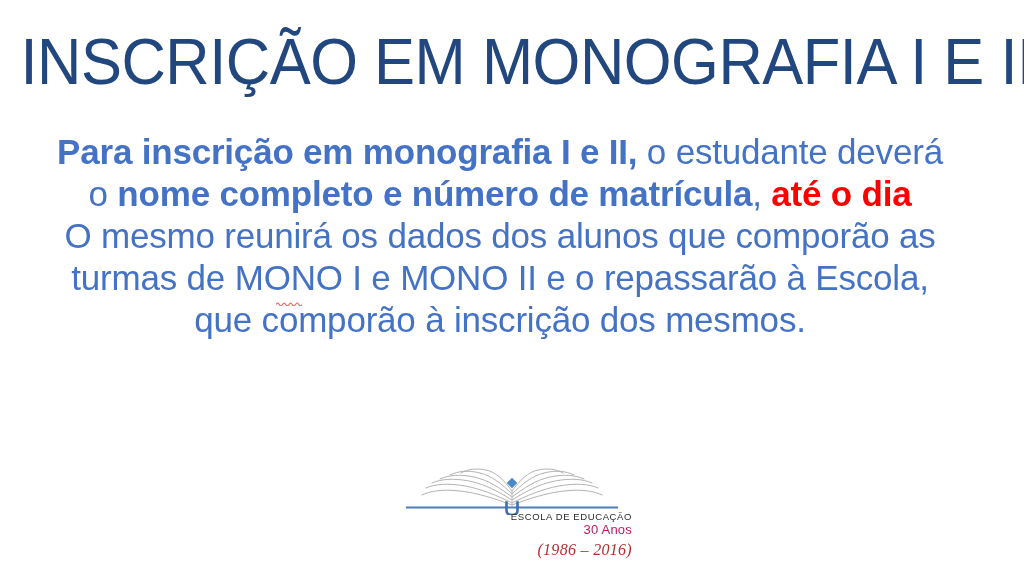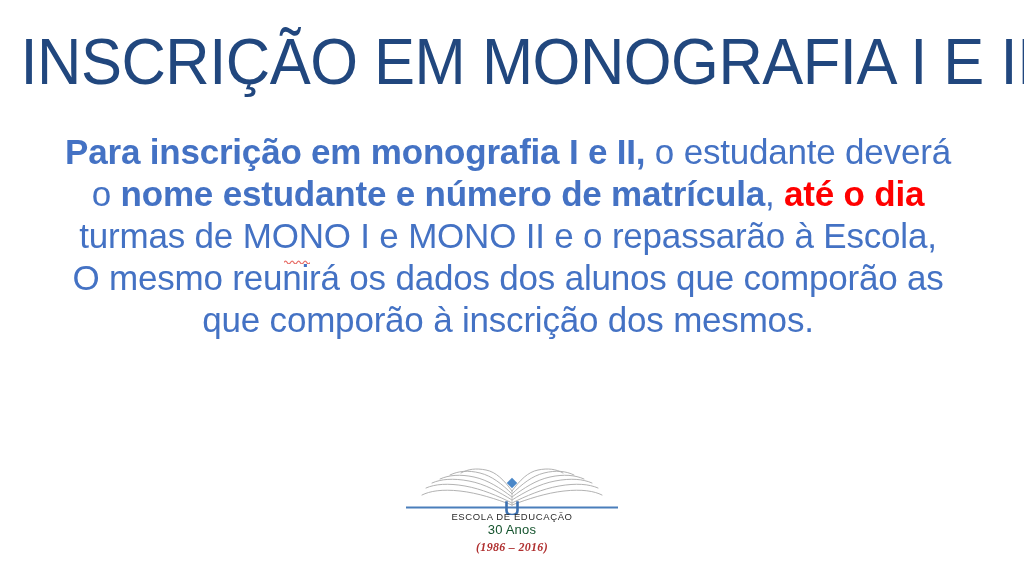--- a/index.html
+++ b/index.html
@@ -33,21 +33,21 @@
     line-height: 72px;
     letter-spacing: -0.5px;
     white-space: nowrap;
     transform: scaleX(0.96);
     transform-origin: center top;
   }
 
   
   .body-block {
     position: absolute;
-    left: 48px;
+    left: 40px;
     top: 131px;
     width: 920px;
     text-align: center;
     color: #4472C4;
     font-family: "Liberation Sans", sans-serif;
     font-size: 35px;
     line-height: 42px;
     letter-spacing: -0.2px;
   }
   .body-block p {
@@ -86,69 +86,69 @@
     left: 0;
     top: 0;
     width: 240px;
     height: 52px;
   }
   .logo-caption {
     position: absolute;
     left: 0;
     top: 49px;
     width: 240px;
-    text-align: center;
+    text-align: right;
     line-height: 1.08;
   }
   .logo-line1 {
     display: block;
     color: #2a2a2a;
     font-family: "Liberation Sans", sans-serif;
     font-size: 9.5px;
     letter-spacing: 0.6px;
   }
   .logo-line2 {
     display: block;
-    color: #14532d;
+    color: #be185d;
     font-family: "Liberation Sans", sans-serif;
     font-size: 13px;
     letter-spacing: 0.2px;
     margin-top: 1px;
   }
   .logo-line3 {
     display: block;
     color: #B03030;
     font-family: "Liberation Serif", serif;
     font-style: italic;
-    font-weight: bold;
-    font-size: 12px;
+    font-weight: normal;
+    font-size: 16px;
     letter-spacing: 0.3px;
     margin-top: 4px;
   }
 </style>
 </head>
 <body>
 
 <div class="slide">
 
   <div class="slide-title">INSCRIÇÃO EM MONOGRAFIA I E II</div>
 
   <div class="body-block">
 
     <p><span class="b">Para inscrição em monografia I e II,</span><span> o estudante deverá</span></p>
 
 
-    <p><span>o </span><span class="b">nome estudante e número de matrícula</span><span>, </span><span class="b red">até o dia</span></p>
+    <p><span>o </span><span class="b">nome completo e número de matrícula</span><span>, </span><span class="b red">até o dia</span></p>
 
+
+    <p>O mesmo reunirá os dados dos alunos que comporão as</p>
 
     <p><span>turmas de </span><span class="squiggle-host"><span>MONO</span><svg class="squiggle" viewBox="0 0 26 5" preserveAspectRatio="none" aria-hidden="true">
             <path d="M0 3.5 Q1.6 0.6 3.2 3.5 T6.5 3.5 T9.8 3.5 T13 3.5 T16.2 3.5 T19.5 3.5 T22.8 3.5 T26 3.5" fill="none" stroke="#E8706A" stroke-width="1.2"></path>
           </svg></span><span> I e MONO II e o repassarão à Escola,</span></p>
-
-    <p>O mesmo reunirá os dados dos alunos que comporão as</p>
 
     <p>que comporão à inscrição dos mesmos.</p>
   </div>
 
   <div class="logo">
 
     <svg class="logo-art" viewBox="0 0 240 52" aria-hidden="true">
       <g fill="none" stroke="#A9A9A9" stroke-width="0.9" stroke-linecap="round">
 
         <path d="M120 42 C104 36 86 30 68 28 C50 26 38 28 30 32"></path>

